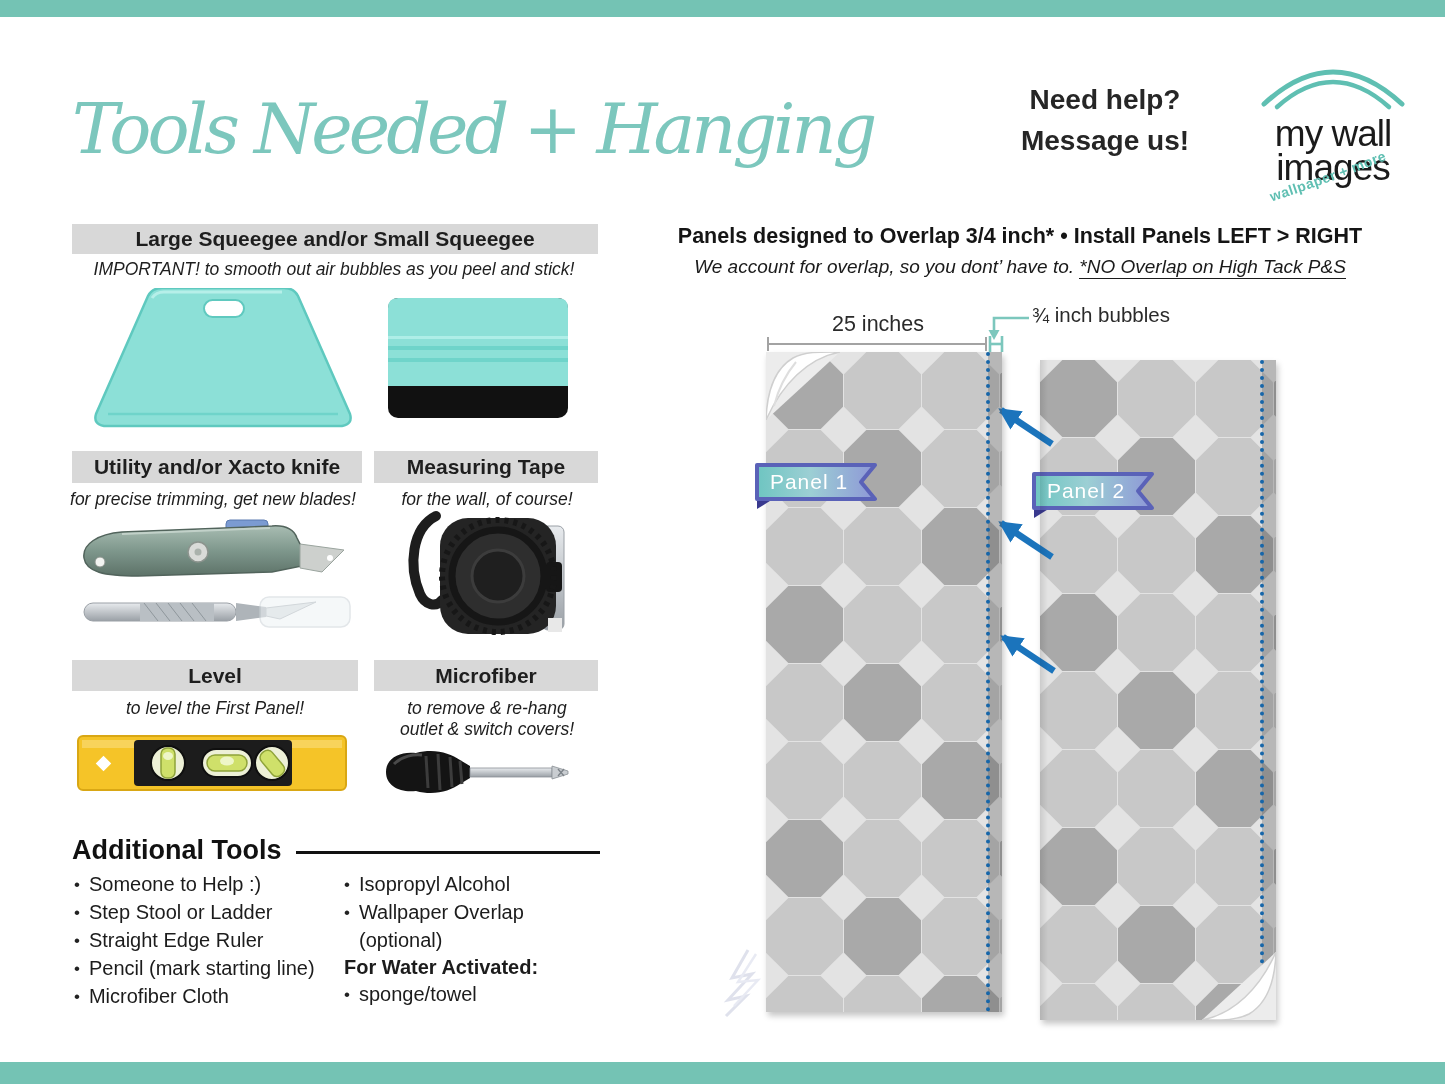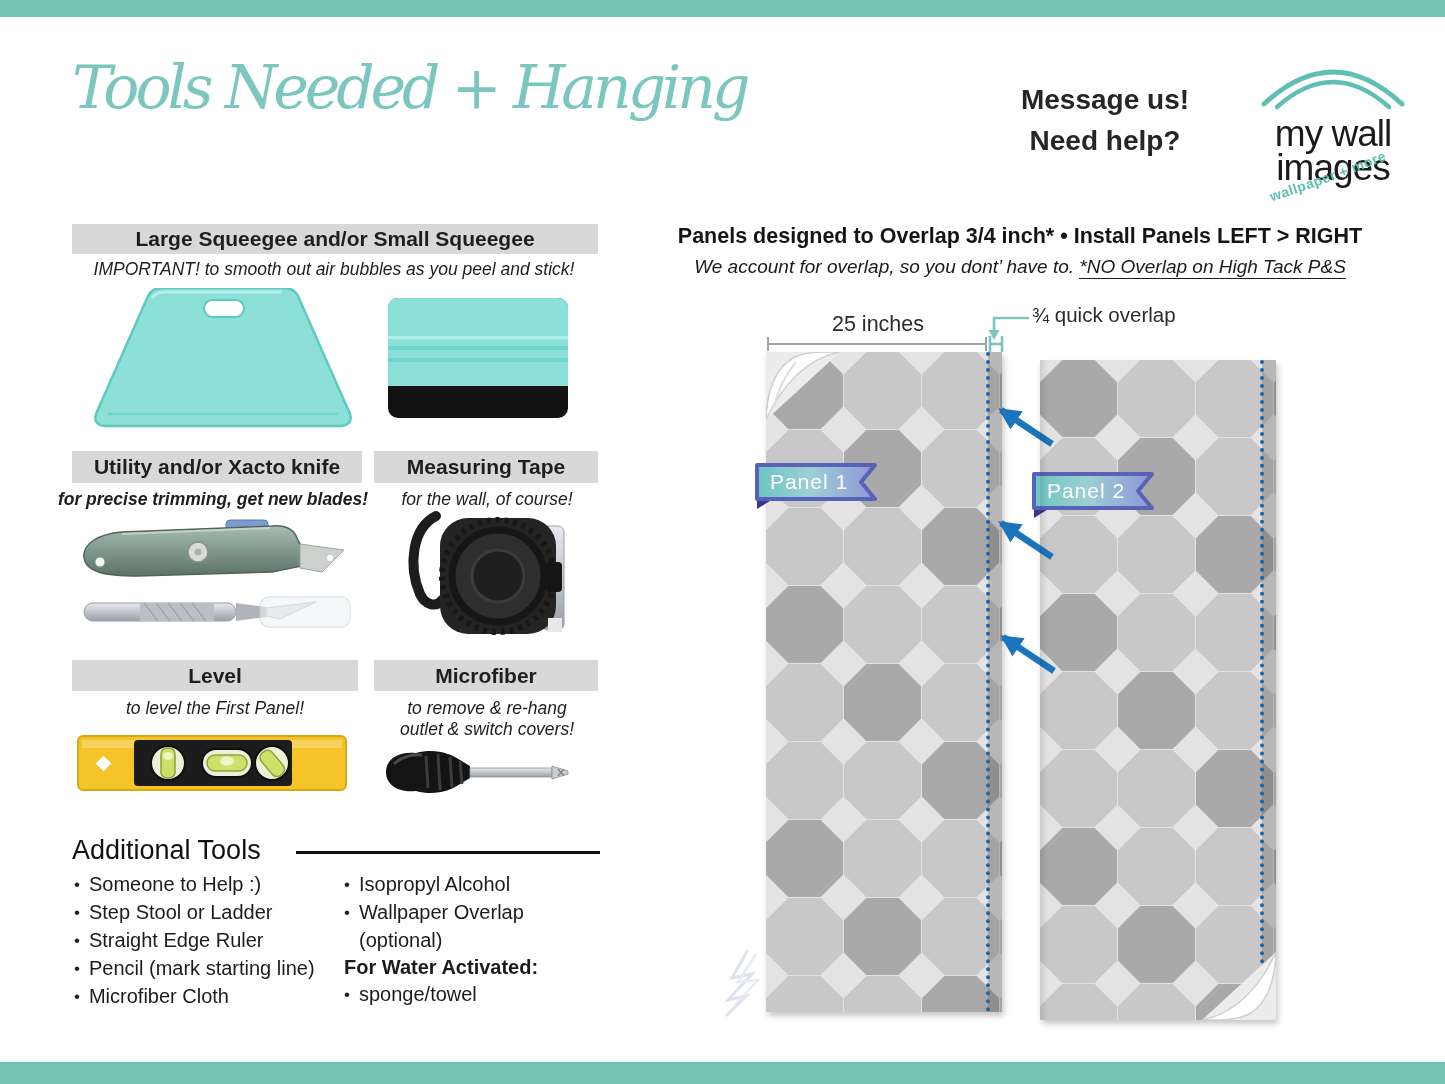--- a/index.html
+++ b/index.html
@@ -3,28 +3,28 @@
 <meta charset="utf-8">
 <style>
   html,body{margin:0;padding:0;background:#fff;}
   #page{position:relative;width:1445px;height:1084px;background:#fff;overflow:hidden;
         font-family:"Liberation Sans",sans-serif;color:var(--text,#231f20);}
   .abs{position:absolute;}
   
   .band{left:0;width:1445px;background:var(--bar-teal,#74c3b4);}
   
   .script-title{font-family:"DejaVu Serif",serif;font-style:italic;font-weight:400;
-    color:var(--teal,#7cc7bd);font-size:60px;letter-spacing:-4px;white-space:nowrap;}
+    color:var(--teal,#7cc7bd);font-size:70px;letter-spacing:-4px;white-space:nowrap;margin-top:36px;}
   .help{font-size:28px;font-weight:600;text-align:center;line-height:1.45;color:#262626;}
   
   .secbar{background:var(--header-bar,#d8d8d8);display:flex;align-items:center;justify-content:center;
     font-weight:700;font-size:21px;color:#1e1e1e;}
   .subt{font-style:italic;font-size:17.5px;text-align:center;color:#1e1e1e;line-height:1.22;}
   
-  .addhead{font-weight:400;font-size:27px;color:#111;}
+  .addhead{font-weight:700;font-size:27px;color:#111;}
   .rule{background:#111;height:2.5px;}
   ul.tools{list-style:none;margin:0;padding:0;font-size:20px;line-height:27px;color:#1c1c1c;}
   ul.tools li{white-space:nowrap;}
   ul.tools li.b::before{content:"•";font-size:17px;margin-right:9px;position:relative;top:-1px;color:#222;}
   ul.tools li.indent{padding-left:15px;}
   ul.tools li.bold{font-weight:700;}
   
   .headline{font-weight:700;font-size:21.5px;text-align:center;color:#151515;white-space:nowrap;}
   .subline{font-style:italic;font-size:19px;text-align:center;color:#1a1a1a;white-space:nowrap;}
   .uline{border-bottom:1.6px solid #1a1a1a;padding-bottom:1px;}
@@ -52,22 +52,22 @@
 <body>
 
 <div id="page">
 
   <div class="abs band" style="top:0;height:17px;"></div>
   <div class="abs band" style="top:1062px;height:22px;"></div>
 
   <div class="abs script-title" style="left:72px;top:52px;">Tools Needed + Hanging</div>
 
   <div class="abs help" style="left:990px;top:80px;width:230px;">
+    <div>Need help?</div>
     <div>Message us!</div>
-    <div>Need help?</div>
   </div>
 
   <svg class="abs" style="left:1248px;top:50px;" width="170" height="158" viewBox="0 0 170 158">
     <path d="M16,54 Q85,-10 154,54" stroke="var(--teal-dark,#5fbfb2)" stroke-width="5" fill="none" stroke-linecap="round"></path>
     <path d="M29,57 Q85,7 141,57" stroke="var(--teal-dark,#5fbfb2)" stroke-width="4.5" fill="none" stroke-linecap="round"></path>
     <text class="logo-word" x="85" y="96" text-anchor="middle">my wall</text>
     <text class="logo-word" x="85" y="130" text-anchor="middle">images</text>
     <defs>
         <path id="tagpath" d="M22,152 Q85,132 148,106"></path>
       </defs>
@@ -89,21 +89,21 @@
   <svg class="abs" style="left:386px;top:296px;" width="184" height="124" viewBox="0 0 184 124">
     <rect x="2" y="2" width="180" height="120" rx="10" fill="#111111"></rect>
     <path d="M2,12 Q2,2 12,2 L172,2 Q182,2 182,12 L182,90 L2,90 Z" fill="var(--squeegee-fill,#8ce0d7)"></path>
     <rect x="2" y="50" width="180" height="4" fill="#6fd4ca"></rect>
     <rect x="2" y="62" width="180" height="4" fill="#6fd4ca"></rect>
     <rect x="2" y="40" width="180" height="3" fill="#aeeee7"></rect>
   </svg>
 
   <div class="abs secbar" style="left:72px;top:451px;width:290px;height:32px;">Utility and/or Xacto knife</div>
   <div class="abs secbar" style="left:374px;top:451px;width:224px;height:32px;">Measuring Tape</div>
-  <div class="abs subt" style="left:56px;top:489px;width:314px;font-weight:bold;">for precise trimming, get new blades!</div>
+  <div class="abs subt" style="left:56px;top:489px;width:314px;">for precise trimming, get new blades!</div>
   <div class="abs subt" style="left:374px;top:489px;width:226px;">for the wall, of course!</div>
 
   <svg class="abs" style="left:76px;top:514px;" width="280" height="80" viewBox="0 0 280 80">
     <defs>
       <linearGradient id="knifebody" x1="0" y1="0" x2="0" y2="1">
         <stop offset="0" stop-color="#a8bcb2"></stop>
           <stop offset="0.5" stop-color="#7e978c"></stop>
           <stop offset="1" stop-color="#5d7268"></stop>
       </linearGradient>
       <linearGradient id="silver" x1="0" y1="0" x2="0" y2="1">
@@ -288,21 +288,21 @@
       <div class="oct oct-m" style="left: 156px; top: 624px; height: 77px; width: 77px;"></div>
       <div class="oct oct-l" style="left: 234px; top: 624px; height: 77px; width: 77px;"></div>
     </div>
 
   <svg class="abs" style="left:718px;top:948px;" width="46" height="70" viewBox="0 0 46 70" opacity="0.55">
     <path d="M30,2 L14,30 L34,26 L10,52 L28,48 L8,68" stroke="#c5cadd" stroke-width="3" fill="none"></path>
     <path d="M38,6 L20,34 L40,32 L16,58" stroke="#d6daea" stroke-width="2.5" fill="none"></path>
   </svg>
 
   <div class="abs measure-label" style="left:790px;top:312px;width:176px;">25 inches</div>
-  <div class="abs overlap-label" style="left:1032px;top:303px;">¾ quick overlap</div>
+  <div class="abs overlap-label" style="left:1032px;top:303px;">¾ inch bubbles</div>
 
   <svg class="abs" style="left:735px;top:298px;" width="420" height="392" viewBox="0 0 420 392">
     <defs>
       <marker id="ah" viewBox="0 0 10 10" refX="8.5" refY="5" markerWidth="3.4" markerHeight="3.4" orient="auto">
         <path d="M0,0 L10,5 L0,10 Z" class="arrowhead"></path>
       </marker>
     </defs>
 
     <line class="mline" x1="33" y1="46" x2="251" y2="46"></line>
     <line class="mline" x1="33" y1="39" x2="33" y2="53"></line>

